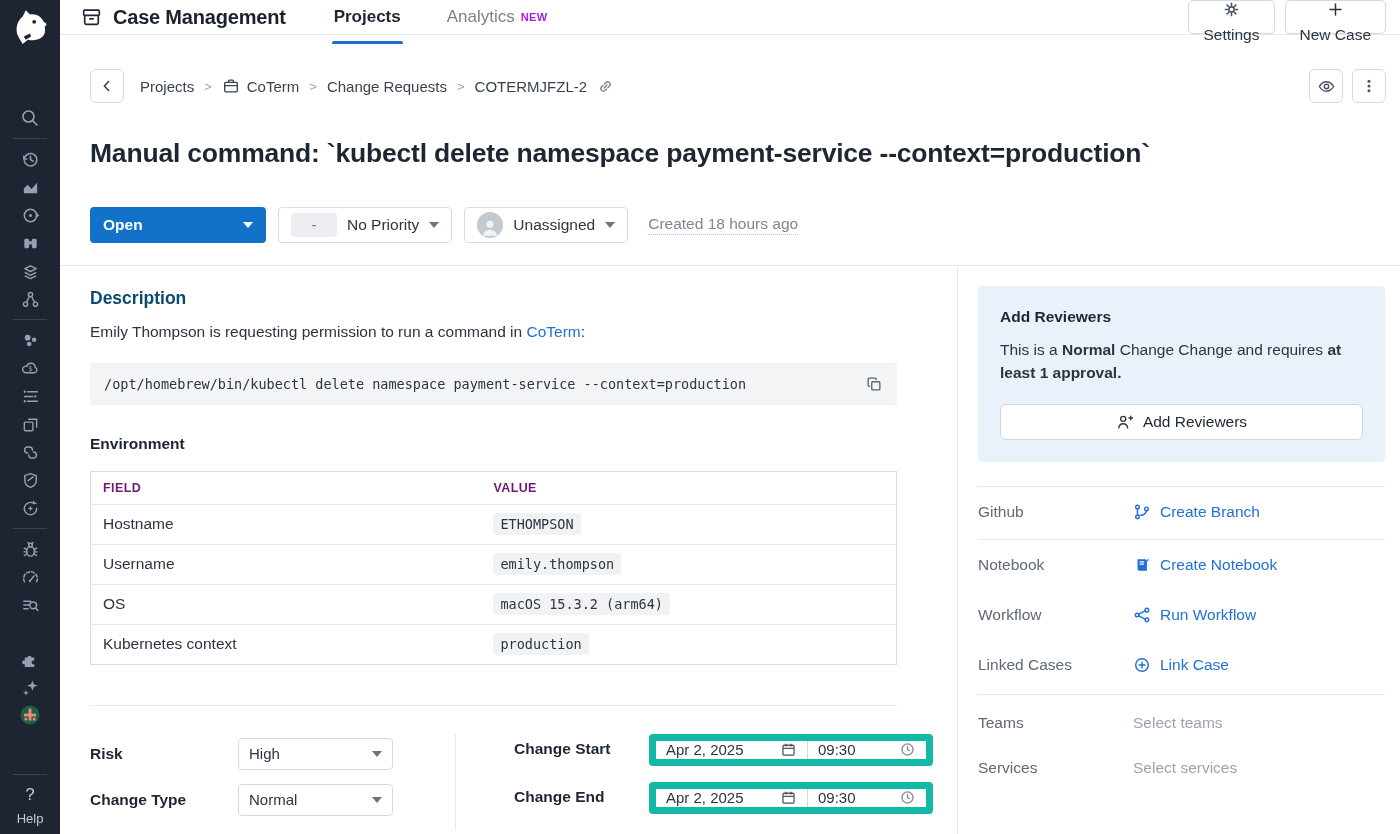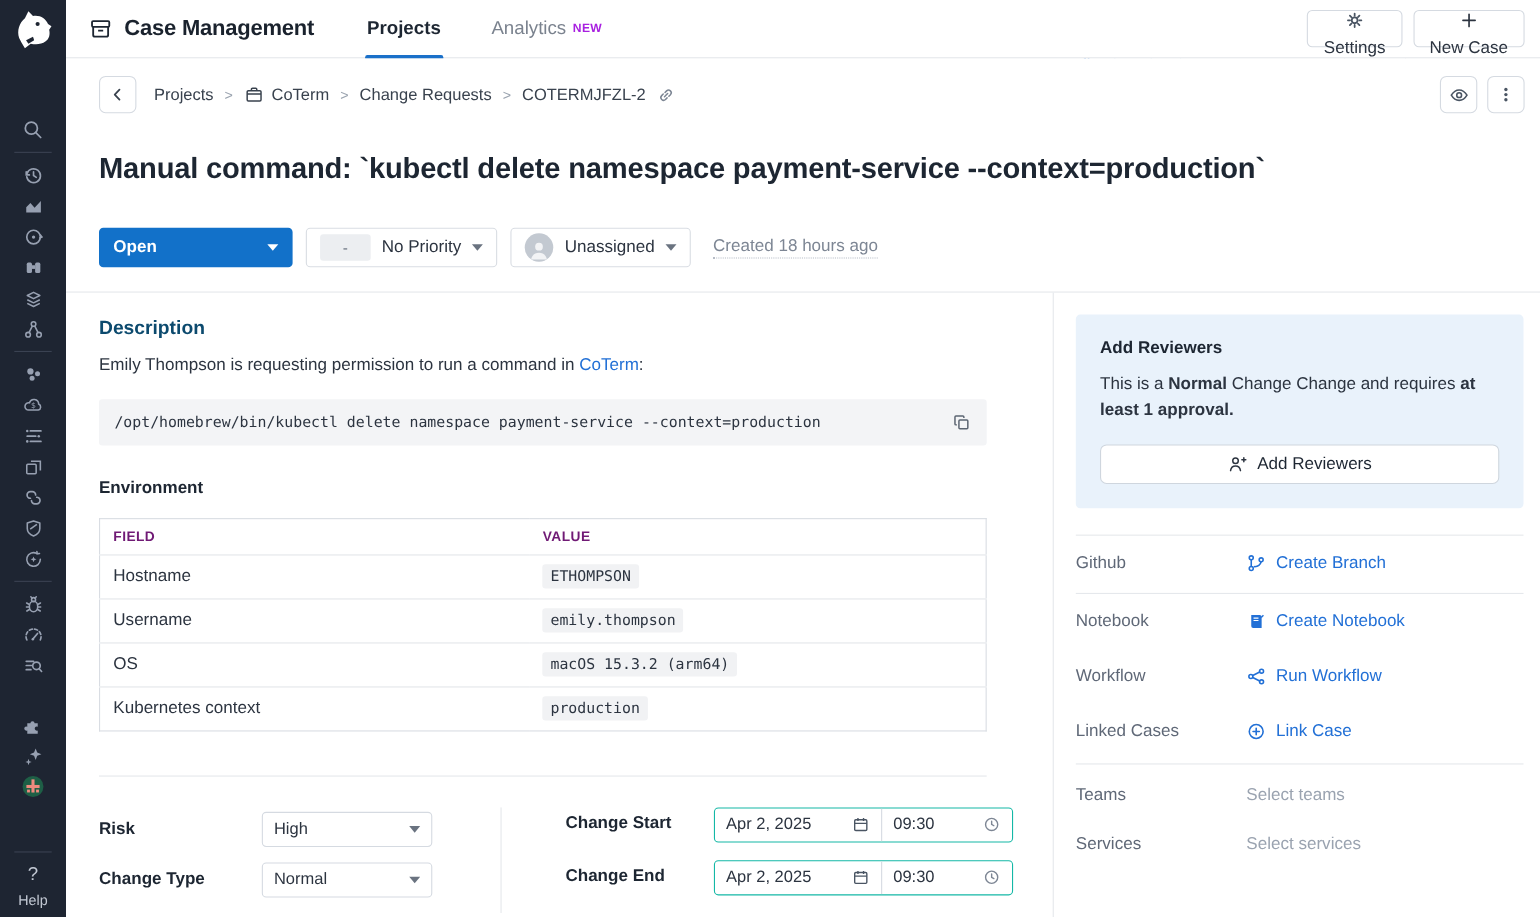--- a/index.html
+++ b/index.html
@@ -19,21 +19,21 @@
   .nav { margin-top:58px; display:flex; flex-direction:column; align-items:center; width:100%; }
   .nav-item { width:60px; height:28px; display:flex; align-items:center; justify-content:center; cursor:pointer; }
   .nav-div { width:34px; border-top:1px solid #3a4252; margin:6px 0; }
   .nav-gap { height:26px; }
   .sidebar-bottom { margin-top:auto; width:100%; display:flex; flex-direction:column; align-items:center; padding-bottom:8px; }
   .help-q { color:#c3c9d4; font-size:17px; }
   .help-label { color:#c3c9d4; font-size:13px; margin-top:2px; }
 
   
   .top-header {
-    position:fixed; left:60px; top:0; right:0; height:53px; background:#fff;
+    position:fixed; left:60px; top:0; right:0; height:35px; background:#fff;
     border-bottom:1px solid #e5e8ec; display:flex; align-items:center; padding:0 14px 0 20px; z-index:10;
   }
   .app-title-group { display:flex; align-items:center; gap:10px; }
   .app-title { font-size:20px; font-weight:700; color:#1a222d; letter-spacing:-0.2px; }
   .tabs { display:flex; align-items:stretch; height:53px; margin-left:46px; }
   .tab { display:flex; align-items:center; padding:0 2px; margin-right:42px; font-size:17px; cursor:pointer; position:relative; }
   .tab.active { font-weight:700; color:#1d2632; }
   .tab.active::after { content:""; position:absolute; left:0; right:0; bottom:0; height:3px; background:#1a70c9; border-radius:2px 2px 0 0; }
   .tab.inactive { color:#7a828e; }
   .new-badge { font-size:11px; font-weight:700; color:#a820e0; margin-left:6px; letter-spacing:0.3px; }
@@ -110,21 +110,21 @@
   .f-row { display:flex; align-items:center; margin-bottom:14px; }
   .f-label { width:148px; font-size:15.5px; font-weight:700; color:#1d2632; flex:none; }
   .select {
     width:155px; height:32px; border:1px solid #d5dae1; border-radius:4px; background:#fff;
     display:flex; align-items:center; justify-content:space-between; padding:0 10px; font-size:15px; color:#2c3440; cursor:pointer;
   }
   .form-vdiv { border-left:1px solid #e5e8ec; margin-right:58px; }
   .form-right { padding-top:0; }
   .dt-row { display:flex; align-items:flex-start; margin-bottom:16px; }
   .dt-label { width:135px; font-size:15.5px; font-weight:700; color:#1d2632; line-height:21px; padding-top:4px; flex:none; }
-  .dt-group { display:flex; border:1px solid #14b8a6; border-radius:4px; height:32px; overflow:hidden; }
+  .dt-group { display:flex; border:7px solid #14b8a6; border-radius:4px; height:32px; overflow:hidden; }
   .dt-part { display:flex; align-items:center; justify-content:space-between; padding:0 10px; font-size:15px; color:#2c3440; cursor:text; }
   .dt-date { width:152px; border-right:1px solid #d5dae1; }
   .dt-time { width:118px; }
 
   
   .reviewers { background:#e9f2fb; border-radius:4px; padding:22px; }
   .reviewers h4 { margin:0 0 12px; font-size:15.5px; font-weight:700; color:#1d2632; }
   .reviewers p { margin:0 0 20px; font-size:15.5px; line-height:23px; color:#2c3440; }
   .add-rev-btn {
     width:100%; height:36px; background:#fff; border:1px solid #cfd6de; border-radius:6px;

